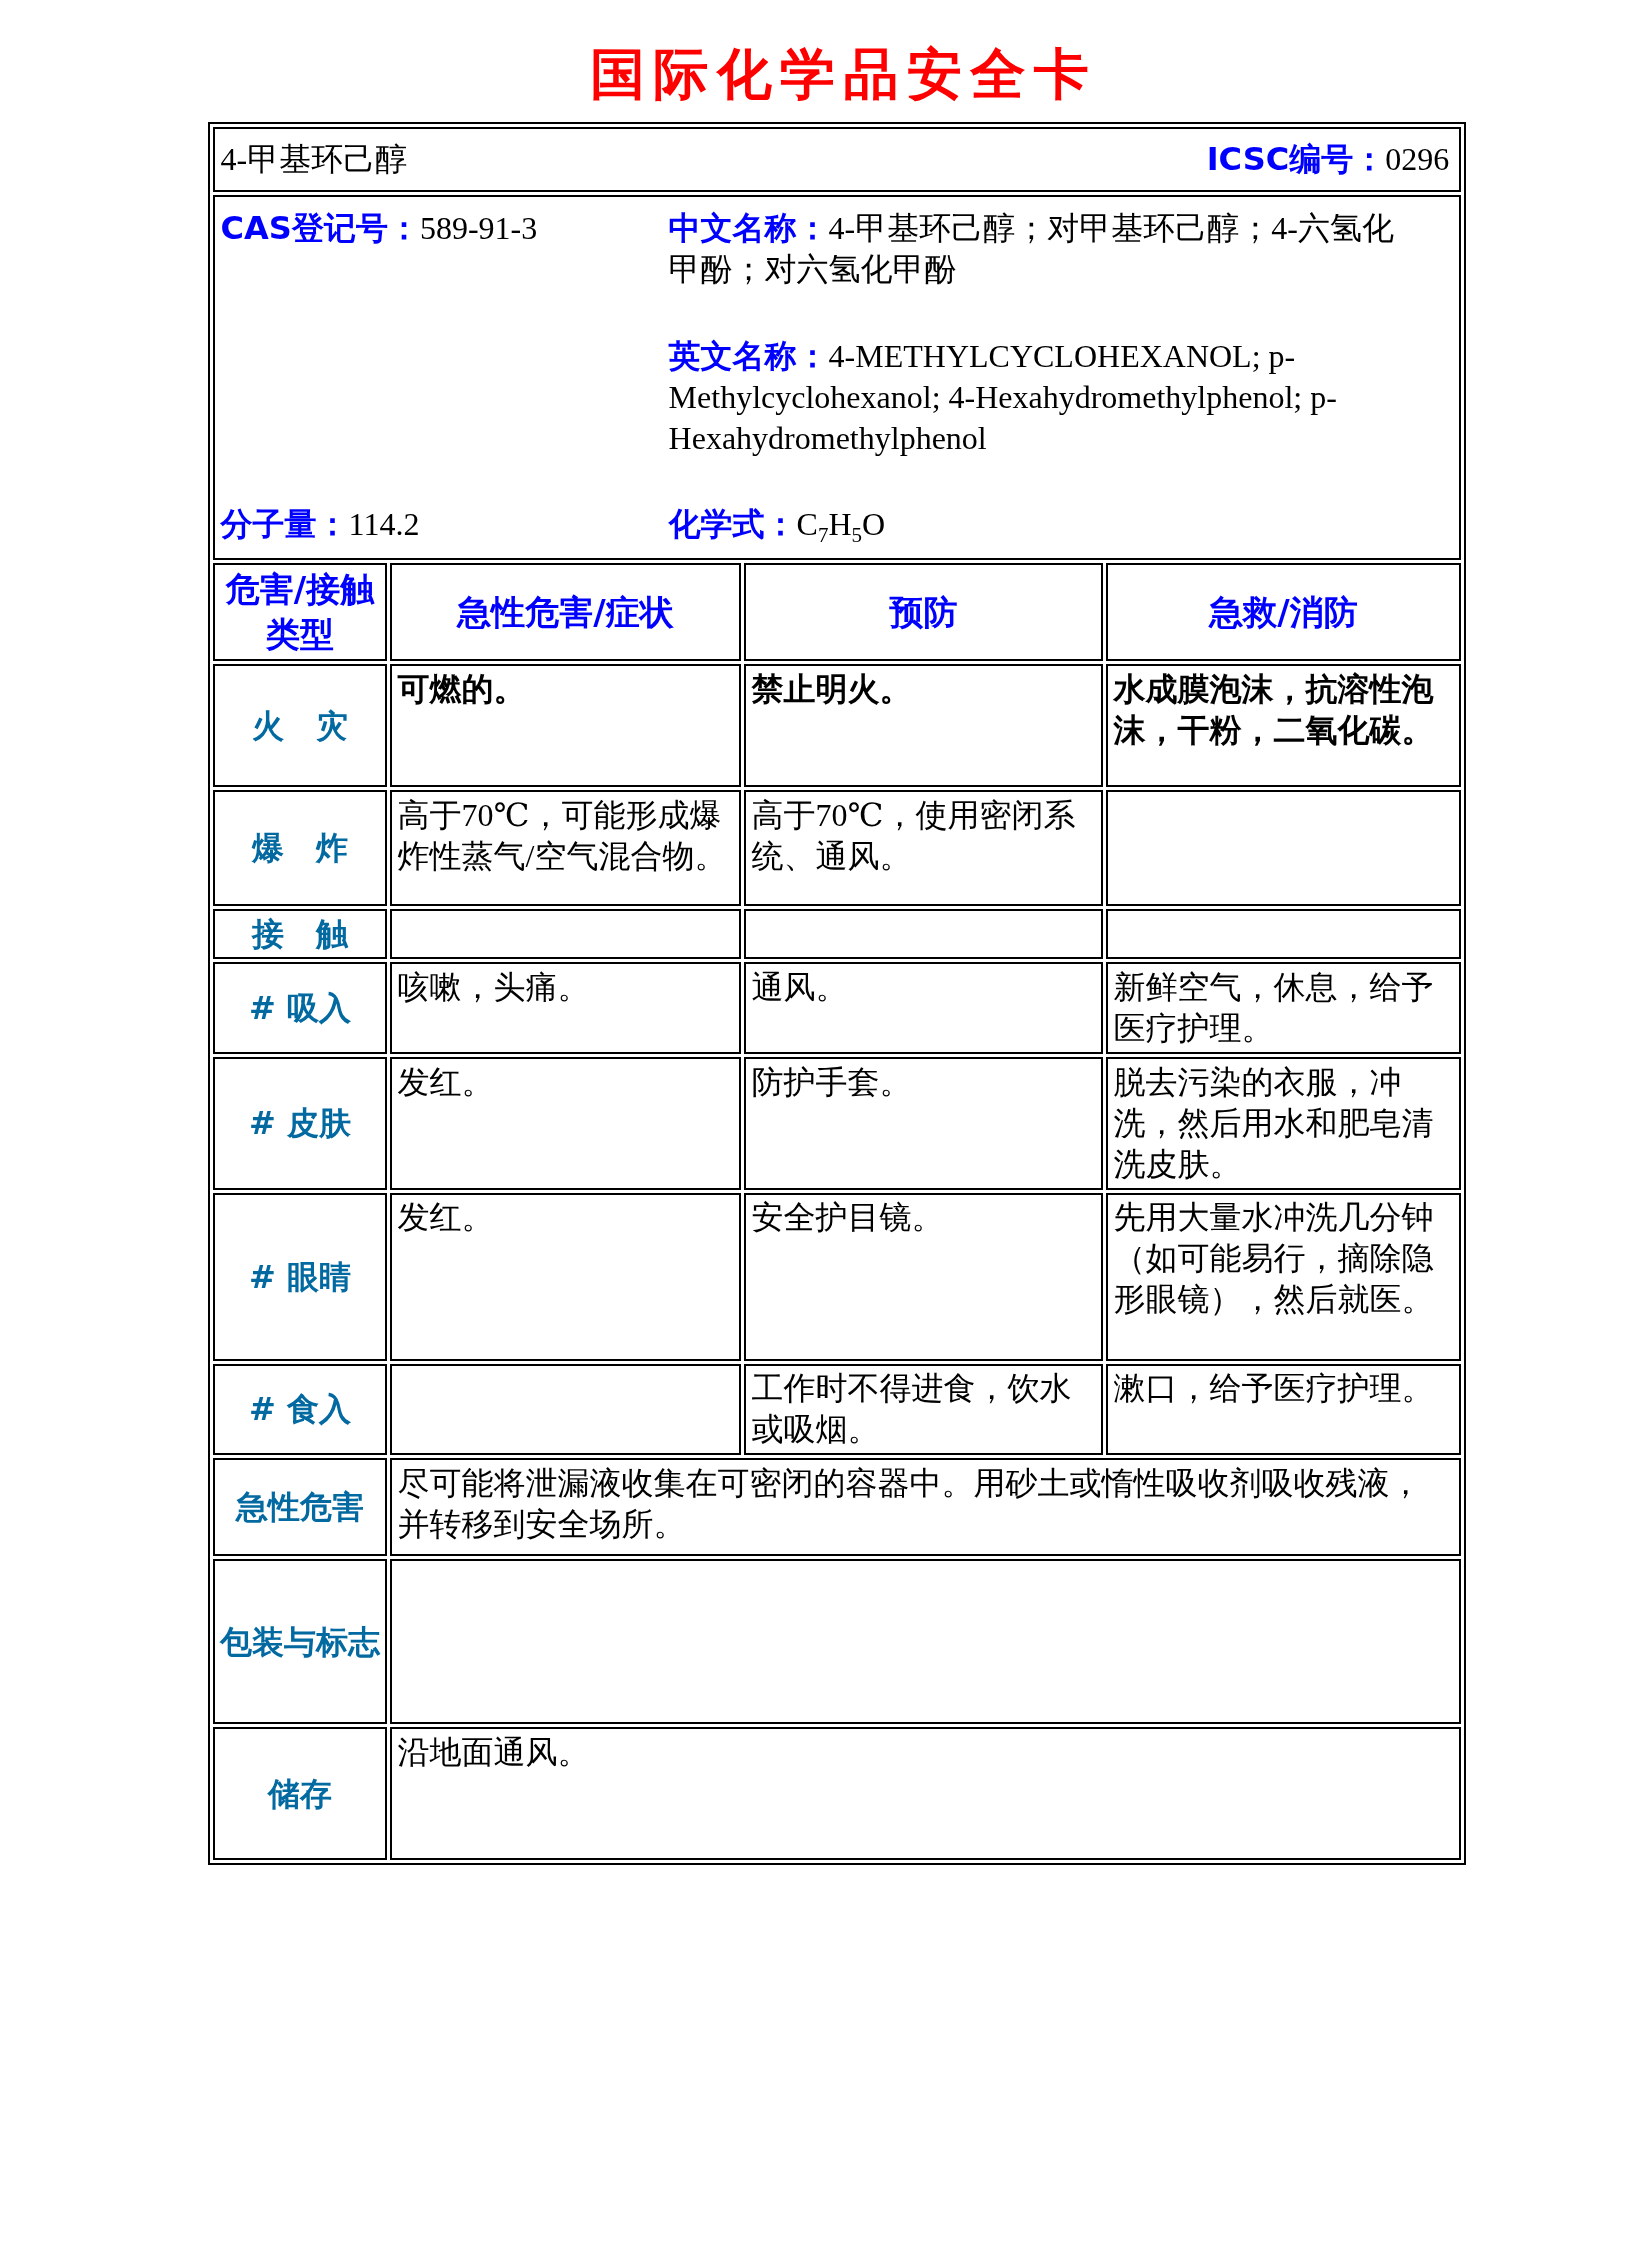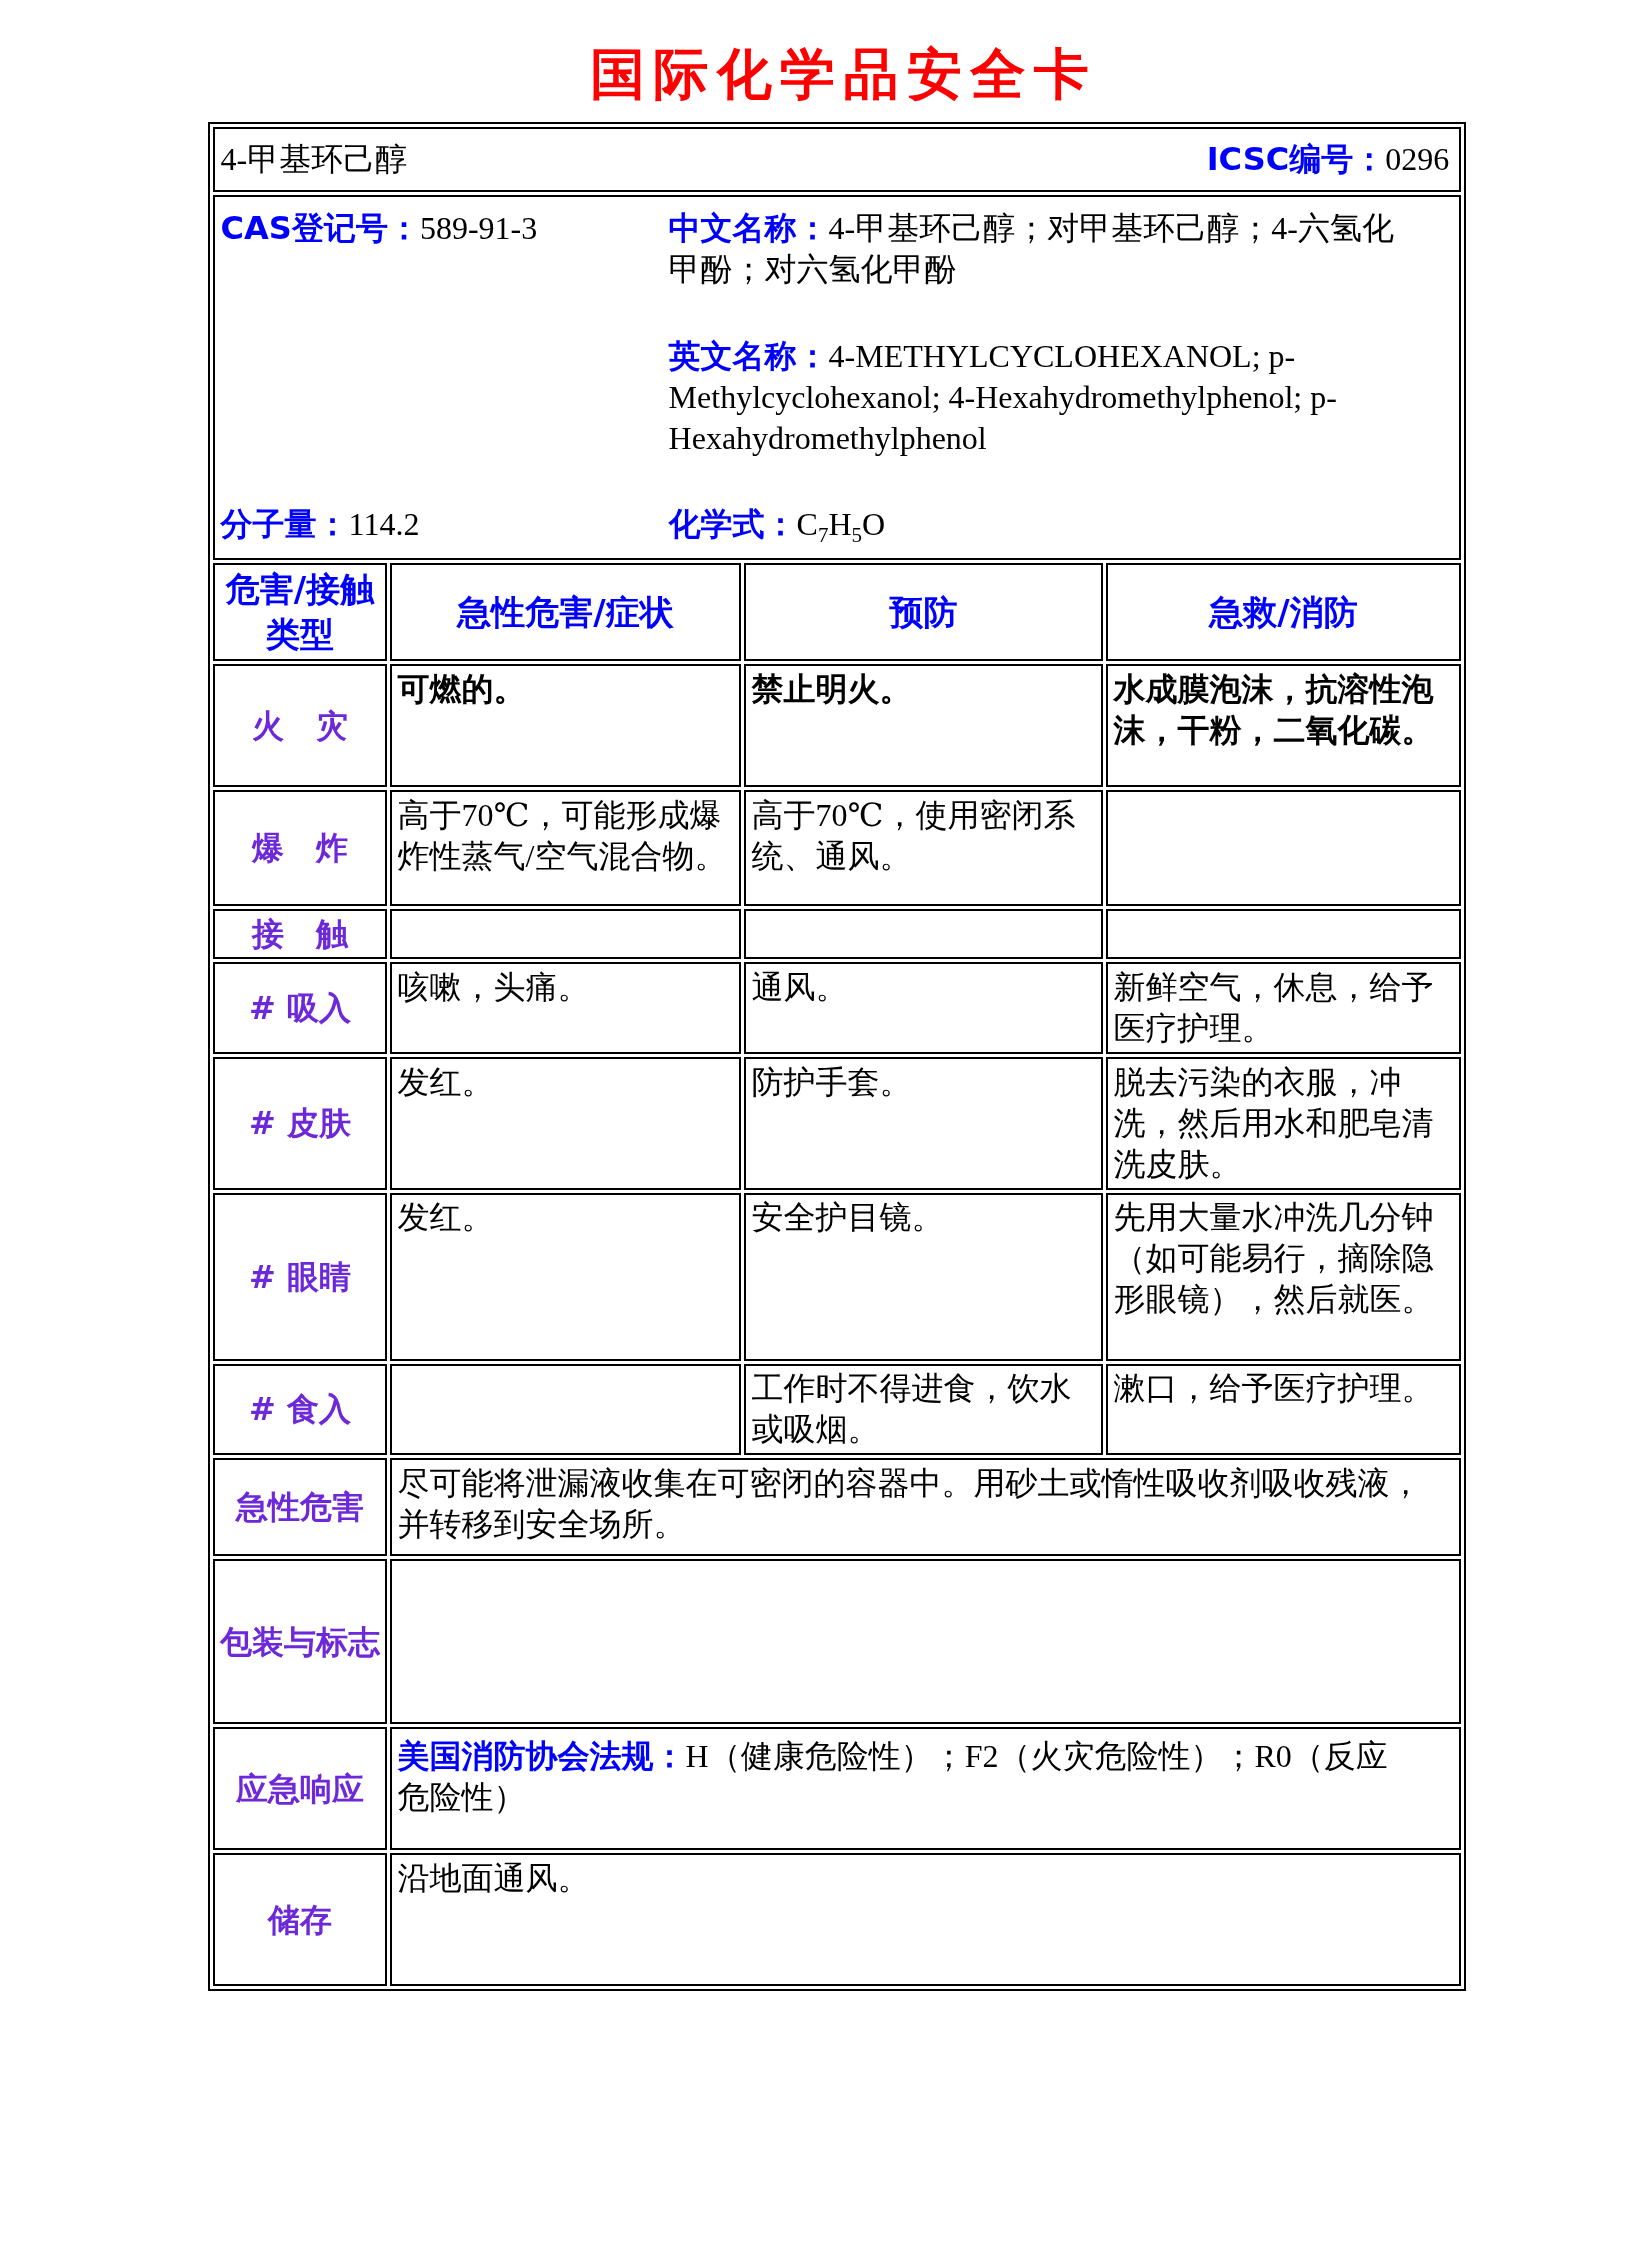--- a/index.html
+++ b/index.html
@@ -45,21 +45,21 @@
     font-family:"DejaVu Sans","Liberation Sans",sans-serif;
     font-weight:700;
     color:#0000FF;
     margin-top:16px;
   }
   .label-cell {
     vertical-align:middle;
     text-align:center;
     font-family:"DejaVu Sans","Liberation Sans",sans-serif;
     font-weight:700;
-    color:#6d28d9;
+    color:#0369a1;
     font-size:32px;
     line-height:42px;
     padding:2.1px 1.4px;
   }
   .hdr {
     vertical-align:middle;
     text-align:center;
     font-family:"DejaVu Sans","Liberation Sans",sans-serif;
     font-weight:700;
     color:#0000FF;
@@ -188,24 +188,20 @@
     <tr class="r-spillage">
       <td class="label-cell">急性危害</td>
       <td colspan="3">尽可能将泄漏液收集在可密闭的容器中。用砂土或惰性吸收剂吸收残液，并转移到安全场所。</td>
     </tr>
 
     <tr class="r-packaging">
       <td class="label-cell">包装与标志</td>
       <td colspan="3"></td>
     </tr>
 
-    <tr class="r-emergency">
-      <td class="label-cell">应急响应</td>
-      <td colspan="3" class="nfpa-cell"><span class="blabel">美国消防协会法规：</span><span>H（健康危险性）；F2（火灾危险性）；R0（反应危险性）</span></td>
-    </tr>
 
     <tr class="r-storage">
       <td class="label-cell">储存</td>
       <td colspan="3">沿地面通风。</td>
     </tr>
 
   </tbody>
     </table>
 </div>
 

